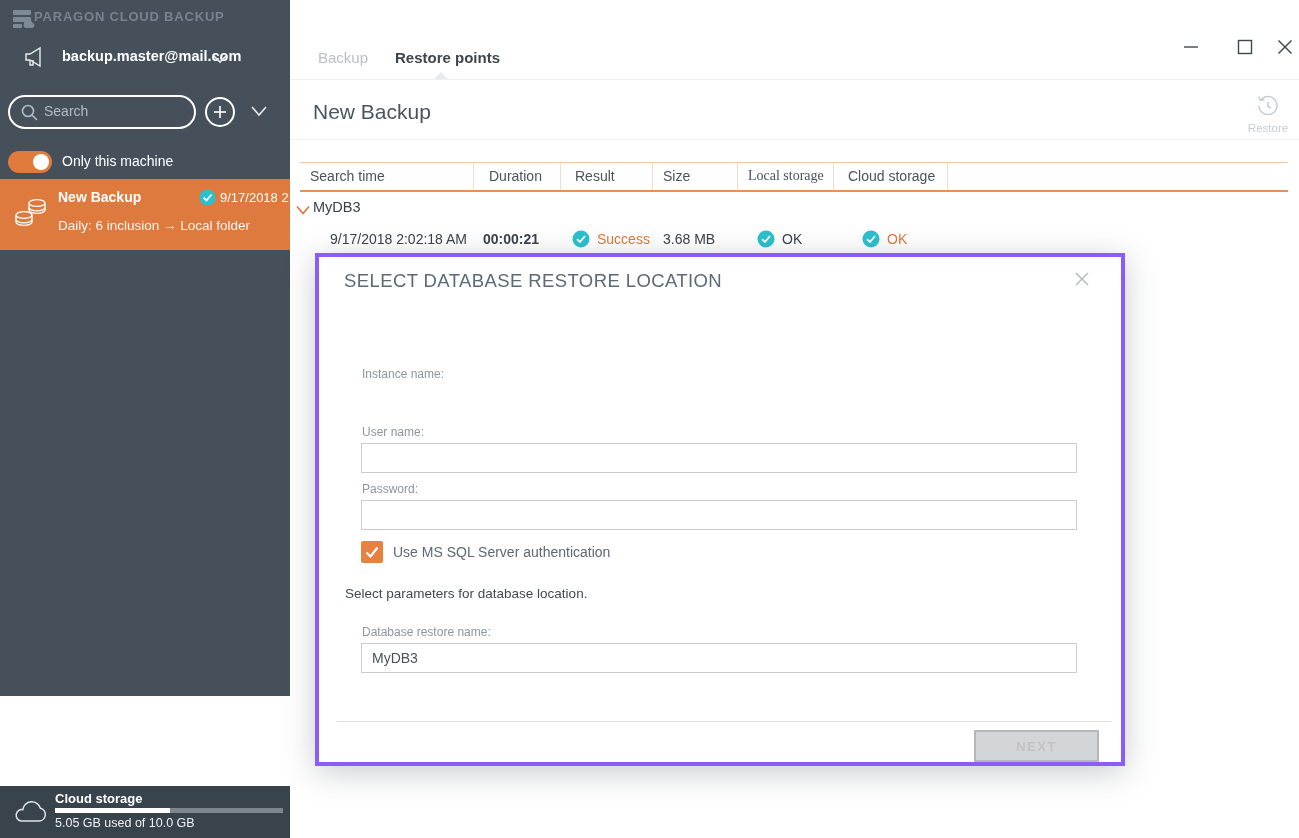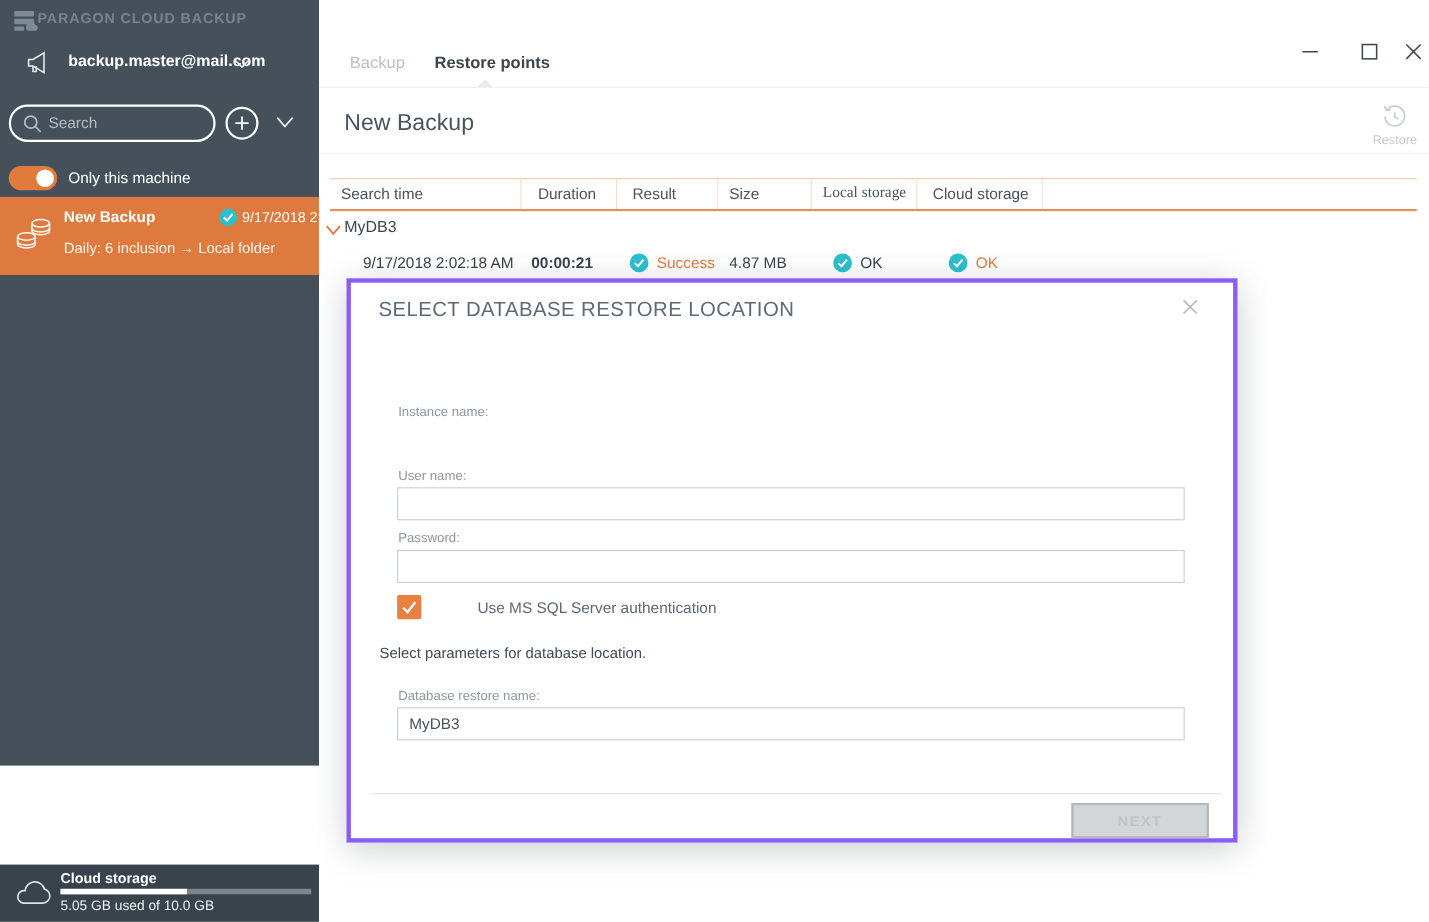--- a/index.html
+++ b/index.html
@@ -61,21 +61,21 @@
   .m-intro { position:absolute; font-size:13.5px; color:#3f4953; }
   .m-label { position:absolute; font-size:12px; color:#8d969e; }
   .m-input { position:absolute; left:42px; width:716px; height:30px; border:1px solid #c9cdd1;
     background:#fff; font-family:"Liberation Sans",sans-serif; font-size:14px; color:#49525c;
     padding:0 10px; outline:none; }
   .m-select { position:absolute; left:42px; width:716px; height:30px; border:1px solid #c9cdd1; background:#fff; }
   .m-select-val { position:absolute; left:10px; top:6px; font-size:14px; color:#49525c; }
   .m-select-btn { position:absolute; right:0; top:0; width:33px; height:28px; border-left:1px solid #c9cdd1; }
   .m-checkbox { position:absolute; left:42px; top:284px; width:22px; height:22px;
     background:#e8813f; border-radius:2px; }
-  .m-check-label { position:absolute; left:74px; top:287px; font-size:14px; color:#5d6874;margin-left:41px; }
+  .m-check-label { position:absolute; left:74px; top:287px; font-size:14px; color:#5d6874; }
   .m-footer-div { position:absolute; left:18px; top:464px; width:774px; height:1px; background:#dde1e4; }
   .m-next { position:absolute; left:655px; top:473px; width:125px; height:32px;
     background:#d3d6d8; border:2px solid #b5b8bb; color:#c0c3c6; font-size:13px; font-weight:bold;
     letter-spacing:1.5px; font-family:"Liberation Sans",sans-serif; }
   
   .win-btn { position:absolute; top:36px; width:22px; height:22px; }
 </style>
 </head>
 <body>
 
@@ -232,21 +232,21 @@
   <div>
     <div class="td" style="left:20px;width:157px;text-align:right;">9/17/2018 2:02:18 AM</div>
     <div class="td" style="left:193px;font-weight:bold;">00:00:21</div>
     <span class="chk-circle" style="left:282px;">
       <svg width="18" height="18" viewBox="0 0 18 18">
         <circle cx="9" cy="9" r="8.5" fill="#2bc0ce"></circle>
         <polyline points="5,9.2 8,12 13,6" fill="none" stroke="#fff" stroke-width="1.8"></polyline>
       </svg>
     </span>
     <div class="td orange" style="left:307px;">Success</div>
-    <div class="td" style="left:373px;">4.87 MB</div>
+    <div class="td" style="left:373px;">3.68 MB</div>
     <span class="chk-circle" style="left:467px;">
       <svg width="18" height="18" viewBox="0 0 18 18">
         <circle cx="9" cy="9" r="8.5" fill="#2bc0ce"></circle>
         <polyline points="5,9.2 8,12 13,6" fill="none" stroke="#fff" stroke-width="1.8"></polyline>
       </svg>
     </span>
     <div class="td" style="left:492px;">OK</div>
     <span class="chk-circle" style="left:572px;">
       <svg width="18" height="18" viewBox="0 0 18 18">
         <circle cx="9" cy="9" r="8.5" fill="#2bc0ce"></circle>

